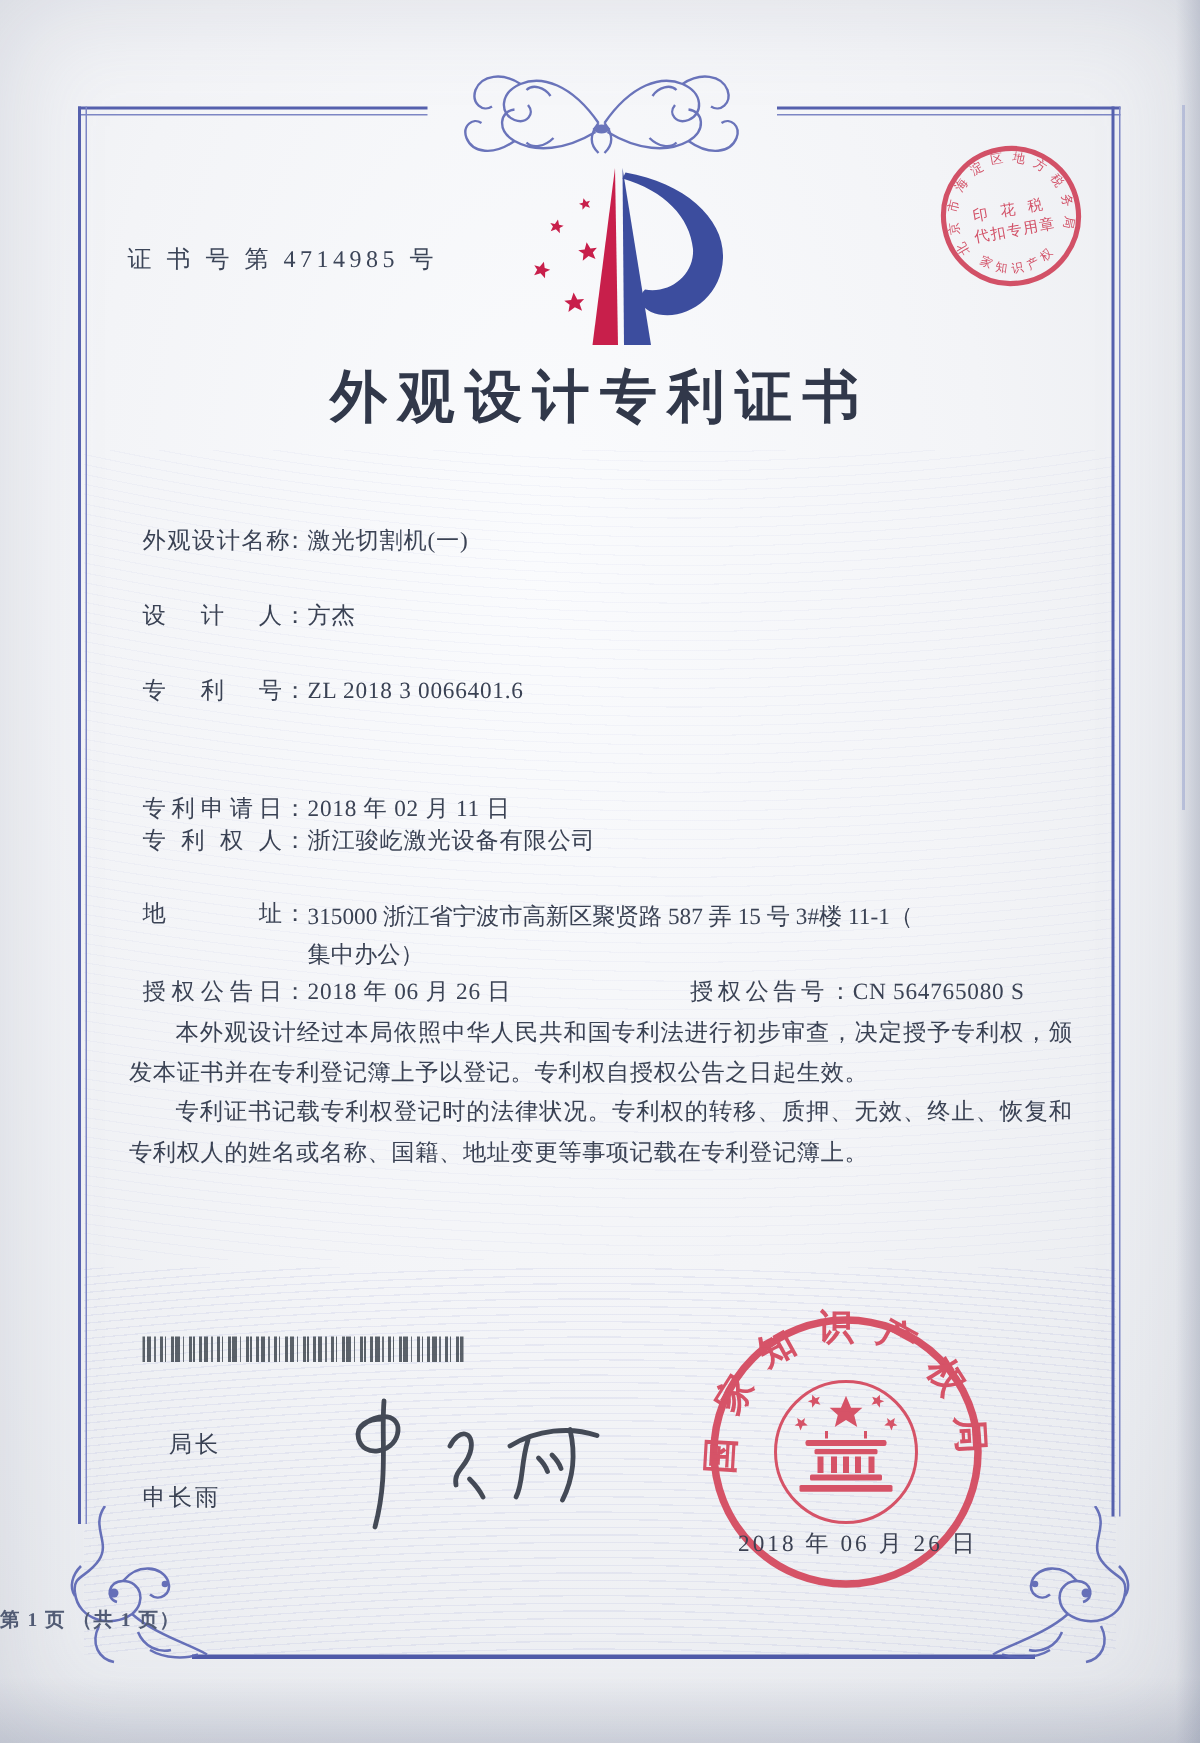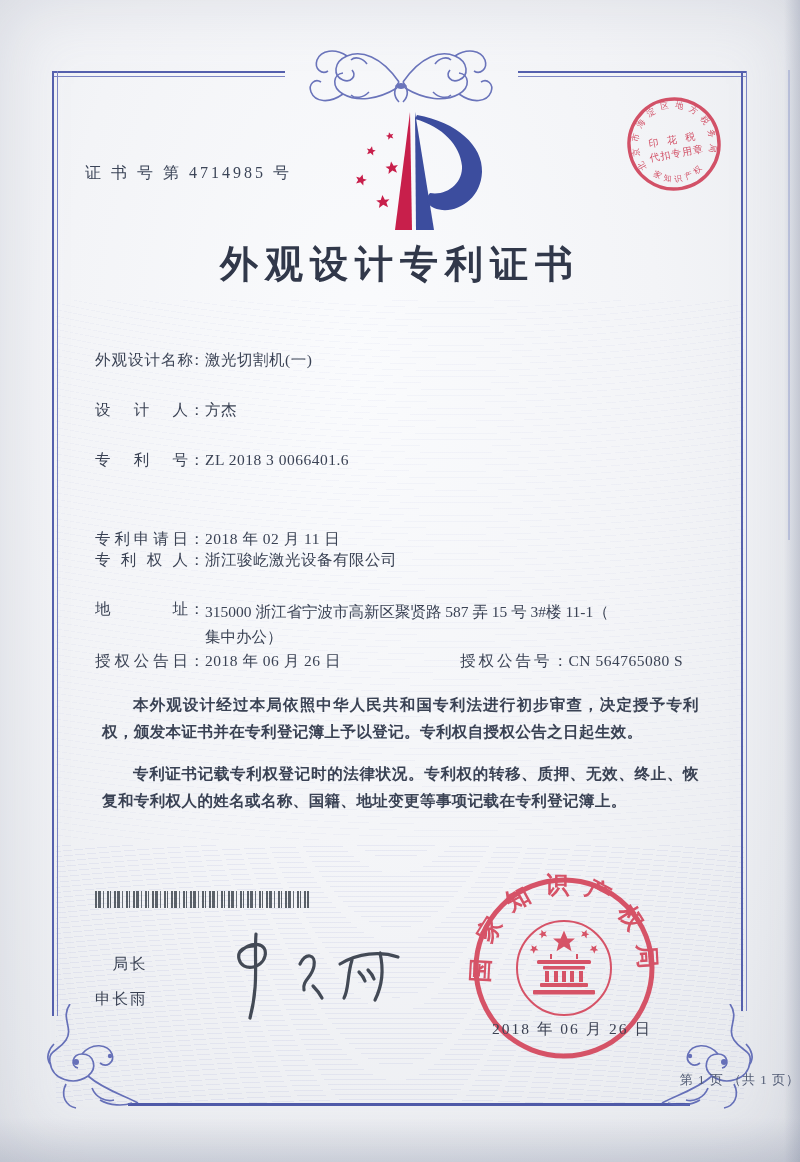--- a/index.html
+++ b/index.html
@@ -54,41 +54,41 @@
   .fcolon{display:inline-block;width:16px;}
   .fvalue{letter-spacing:.5px;}
   .addr-wrap{display:inline-block;vertical-align:top;white-space:normal;width:500px;line-height:25px;}
   .grant-right{position:absolute;left:365px;top:0;}
   .grant-right .glabel{letter-spacing:3px;}
 
   .paras{
     position:absolute;left:86px;top:676px;width:629px;
     font-size:15.5px;line-height:26.5px;text-align:justify;color:#3a4254;
   }
-  .paras p{margin:16px;text-indent:2em;letter-spacing:.4px;font-weight:bold;}
+  .paras p{margin:0;text-indent:2em;letter-spacing:.4px;}
 
   .barcode{
     position:absolute;left:95px;top:891px;width:214px;height:17px;opacity:.82;
     background:repeating-linear-gradient(90deg,
       #39414a 0 2px, transparent 2px 3px,
       #39414a 3px 6px, transparent 6px 8px,
       #4a525c 8px 9px,  transparent 9px 12px,
       #39414a 12px 14px, transparent 14px 15px,
       #39414a 15px 16px, transparent 16px 19px);
   }
 
   .sig-block{position:absolute;left:95px;top:946px;font-size:15.5px;letter-spacing:2px;color:#3a4254;line-height:35px;text-align:right;}
   .sig-svg{position:absolute;left:212px;top:926px;}
 
   .seal{position:absolute;left:468px;top:872px;width:192px;height:192px;opacity:.92;}
   .seal-date{position:absolute;left:492px;top:1019px;font-size:15.5px;letter-spacing:2px;color:#3b4152;}
   .tax-stamp{position:absolute;left:618px;top:88px;width:112px;height:112px;transform:rotate(-10deg);opacity:.9;}
 
-  .footer{position:absolute;left:0;top:1071px;width:100%;text-align:right;
-    font-size:13px;letter-spacing:1px;color:#515b74;}
+  .footer{position:absolute;left:0;top:1071px;width:100%;text-align:left;
+    font-size:13px;letter-spacing:1px;color:#515b74;font-weight:bold;}
 </style>
 </head>
 <body>
 
 <div class="page">
 
   <div class="wave-band"></div>
   <div class="wave-band2"></div>
   <div class="edge-right"></div>
   <div class="edge-line"></div>

